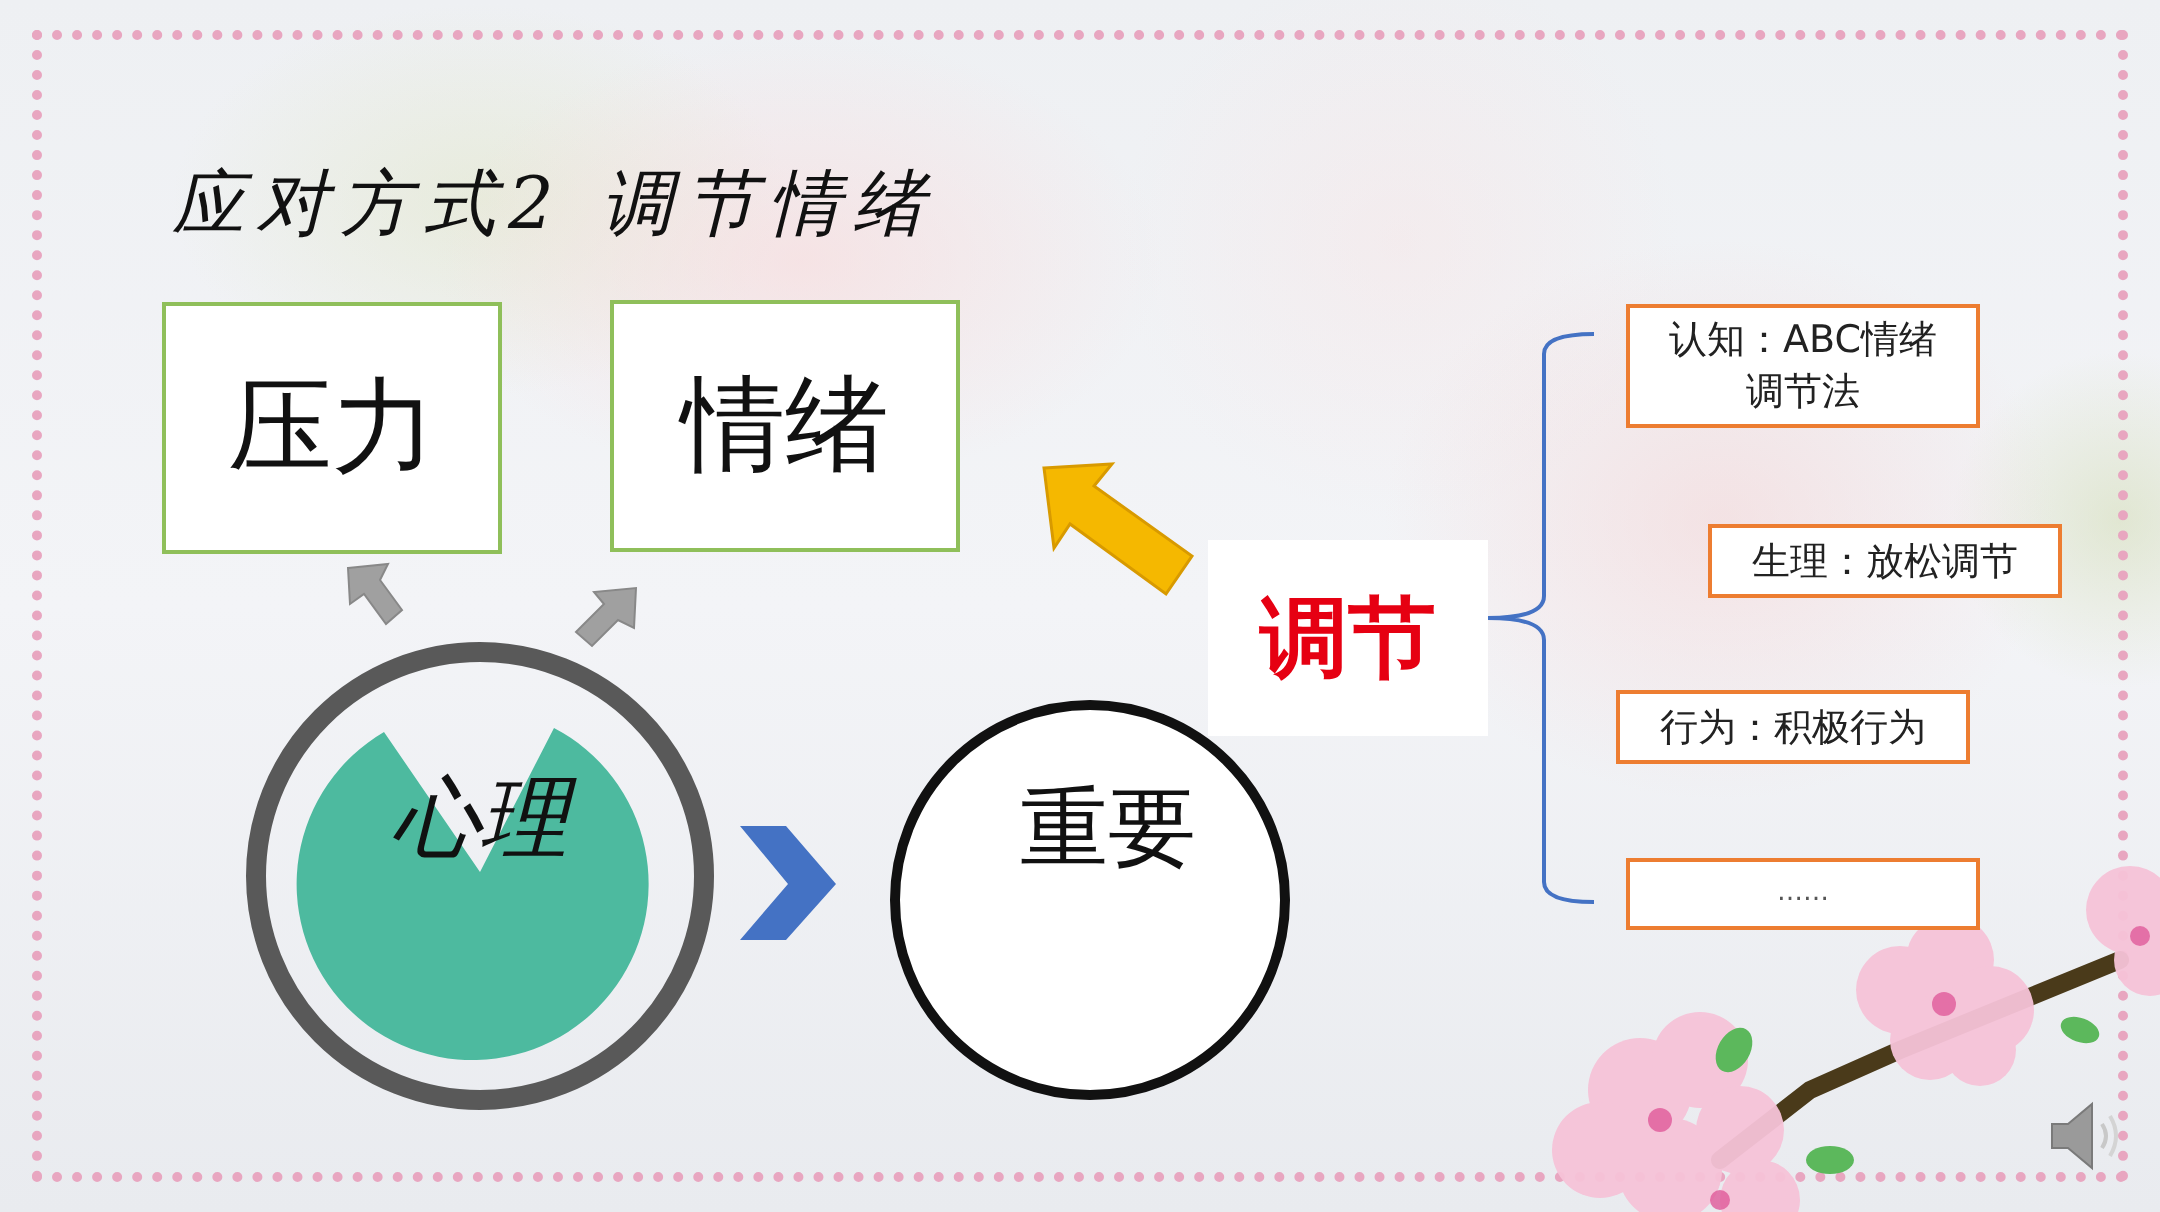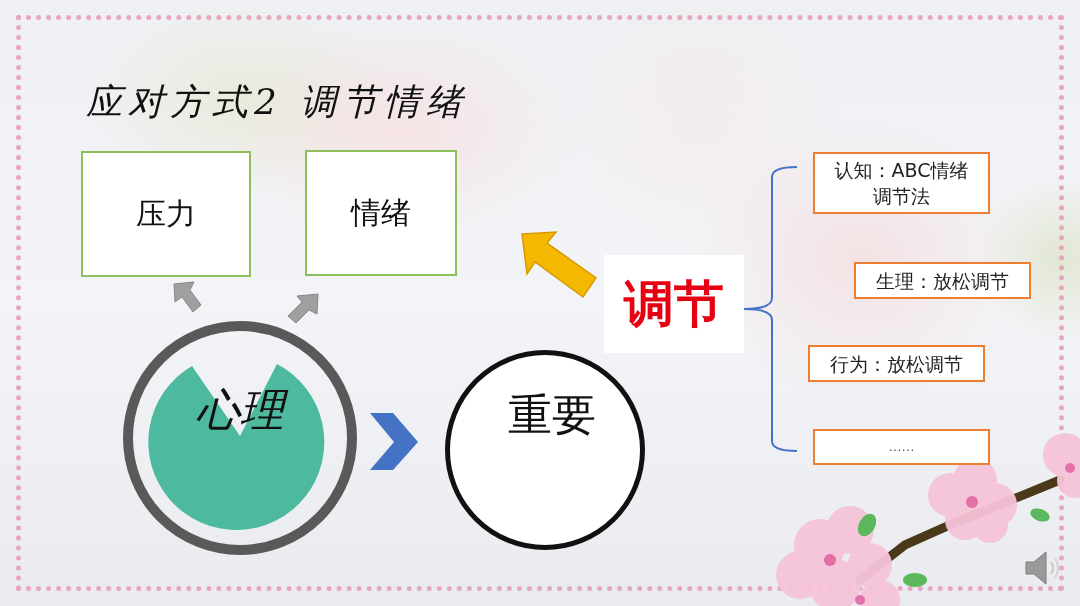--- a/index.html
+++ b/index.html
@@ -12,31 +12,31 @@
       radial-gradient(ellipse 240px 200px at 860px 260px, rgba(245,205,205,0.45), rgba(255,255,255,0) 70%),
       radial-gradient(ellipse 120px 120px at 1060px 260px, rgba(210,220,180,0.55), rgba(255,255,255,0) 70%),
       radial-gradient(ellipse 200px 200px at 700px 120px, rgba(250,225,225,0.35), rgba(255,255,255,0) 70%),
       linear-gradient(180deg,#eef0f3 0%,#f3f4f7 50%,#e9ebef 100%);
   }
   .frame { position:absolute; left:16px; top:15px; width:1048px; height:576px;
     border:5px dotted #e8a6c0; box-sizing:border-box; }
   .title { position:absolute; left:86px; top:60px; font-size:36px; font-weight:normal; color:#111;
     letter-spacing:6px; font-family:"DejaVu Serif","Liberation Serif",serif; font-style:italic;margin-top:18px; }
   .gbox { position:absolute; background:#fff; border:2px solid #8fbf5a; box-sizing:border-box;
-    display:flex; align-items:center; justify-content:center; font-size:30px; color:#111; }
+    display:flex; align-items:center; justify-content:center; font-size:52px; color:#111; }
   .obox { position:absolute; background:#fff; border:2px solid #ed7d31; box-sizing:border-box;
     display:flex; align-items:center; justify-content:center; text-align:center; font-size:19px;
     color:#222; line-height:26px; }
-  .tiao { position:absolute; left:604px; top:255px; width:140px; height:98px; background:#fff;
-    display:flex; align-items:center; justify-content:center; font-size:50px; font-weight:bold; color:#e60012; }
+  .tiao { position:absolute; left:604px; top:270px; width:140px; height:98px; background:#fff;
+    display:flex; align-items:center; justify-content:center; font-size:44px; font-weight:bold; color:#e60012; }
   .c1txt { position:absolute; left:180px; top:382px; width:120px; text-align:center; font-size:44px;
     line-height:56px; color:#111;font-style:italic; }
   .c2 { position:absolute; left:445px; top:350px; width:200px; height:200px; border-radius:50%;
     border:5px solid #111; box-sizing:border-box; background:#fff; }
-  .c2txt { position:absolute; left:487px; top:385px; width:130px; text-align:center; font-size:44px;
+  .c2txt { position:absolute; left:468px; top:385px; width:130px; text-align:right; font-size:44px;
     line-height:60px; color:#111; }
   svg.layer { position:absolute; left:0; top:0; }
   .speaker { position:absolute; left:1020px; top:548px; }
 </style>
 </head>
 <body>
 
 <div class="slide">
   <div class="frame"></div>
 
@@ -83,21 +83,21 @@
     <polygon fill="#f5b800" stroke="#d89a00" stroke-width="1.5" points="522,234 556,232 547,243 596,278 583,297 535,262 527,274"></polygon>
 
     <path fill="none" stroke="#4472c4" stroke-width="2" d="M797 167 Q772 167 772 177 L772 298 Q772 309 744 309 Q772 309 772 320 L772 441 Q772 451 797 451"></path>
   </svg>
 
   <div class="title">应对方式2 调节情绪</div>
 
   <div class="gbox" style="left:81px;top:151px;width:170px;height:126px;">
     <span>压力</span>
   </div>
-  <div class="gbox" style="left:305px;top:150px;width:152px;height:126px;">
+  <div class="gbox" style="left:305px;top:150px;width:175px;height:126px;">
     <span>情绪</span>
   </div>
 
   <div class="c1txt">
     <div>心理</div>
   </div>
 
   <div class="c2"></div>
   <div class="c2txt">
     <div>重要</div>
@@ -106,21 +106,21 @@
   <div class="tiao">调节</div>
 
   <div class="obox" style="left:813px;top:152px;width:177px;height:62px;flex-direction:column;">
     <div>认知：ABC情绪</div>
     <div>调节法</div>
   </div>
   <div class="obox" style="left:854px;top:262px;width:177px;height:37px;">
     <div>生理：放松调节</div>
   </div>
   <div class="obox" style="left:808px;top:345px;width:177px;height:37px;">
-    <div>行为：放松调节</div>
+    <div>行为：积极行为</div>
   </div>
   <div class="obox" style="left:813px;top:429px;width:177px;height:36px;font-size:13px;color:#555;">
     <div>……</div>
   </div>
 
   <svg class="speaker" width="44" height="40">
     <polygon points="6,14 14,14 26,4 26,36 14,26 6,26" fill="#9a9a9a" stroke="#7a7a7a" stroke-width="1"></polygon>
     <path d="M31 14 Q35 20 31 26" stroke="#c8c8c8" stroke-width="2" fill="none"></path>
     <path d="M35 10 Q41 20 35 30" stroke="#d4d4d4" stroke-width="2" fill="none"></path>
   </svg>

